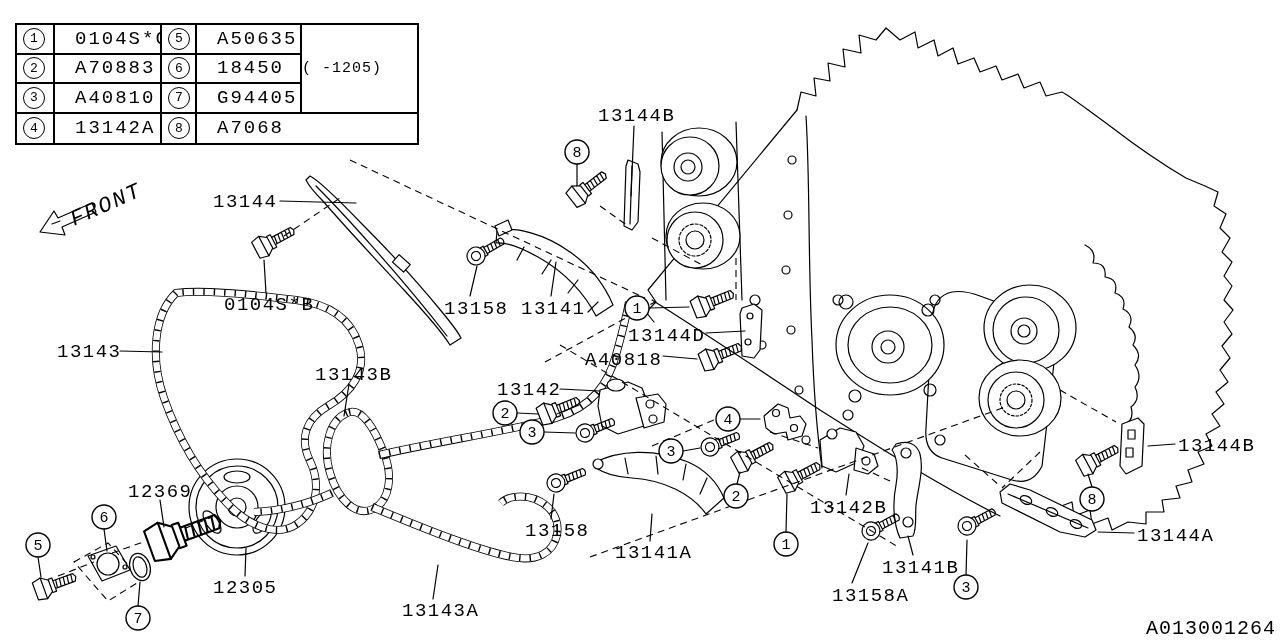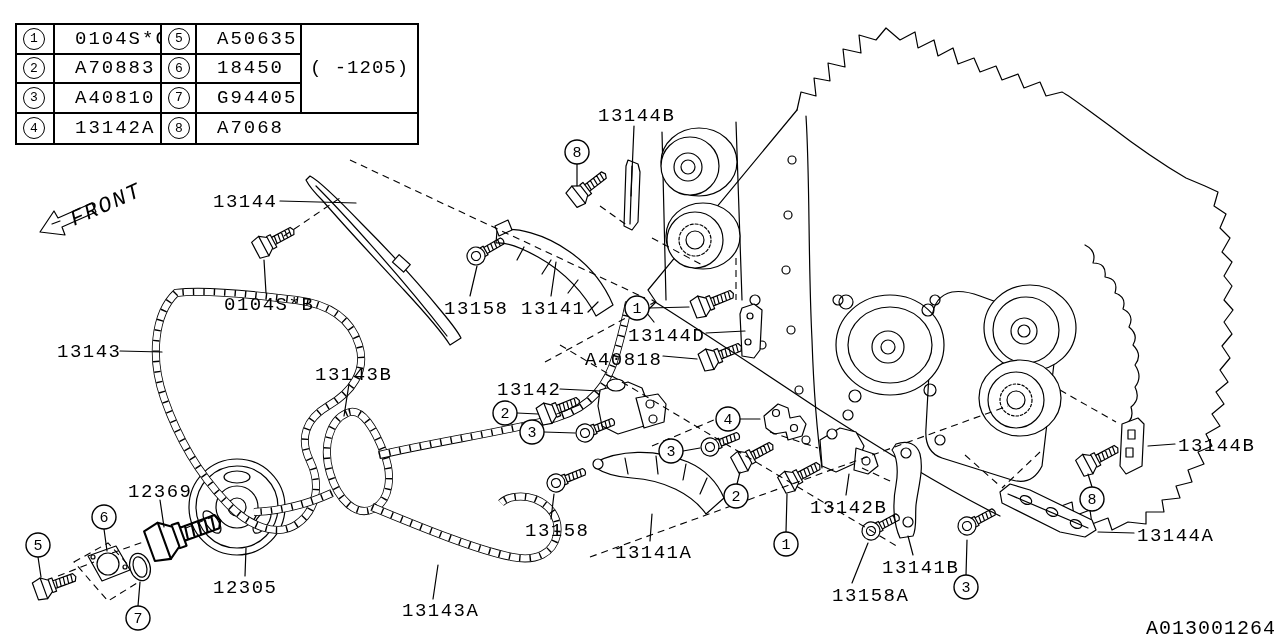--- a/index.html
+++ b/index.html
@@ -11,21 +11,21 @@
           grid-template-rows:repeat(4,29.5px);
           border:2px solid #000;background:#fff;}
   .lcell{border-right:2px solid #000;border-bottom:2px solid #000;
          display:flex;align-items:center;overflow:hidden;}
   .lcell.nr{border-right:none;}
   .lcell.nb{border-bottom:none;}
   .lnum{width:20px;height:20px;border:1.5px solid #000;border-radius:50%;
         display:flex;align-items:center;justify-content:center;
         font-size:13px;margin-left:6px;flex:none;}
   .lcode{margin-left:20px;font-size:19px;letter-spacing:2px;white-space:nowrap;}
-  .lnote{justify-content:center;font-size:19px;letter-spacing:1px;
+  .lnote{justify-content:flex-start;font-size:15px;letter-spacing:1px;
          grid-column:5;grid-row:1/4;font-family:Liberation Mono, monospace;}
   .lspan{grid-column:4/6;border-radius:12px;}
   
   .ln{stroke:#000;fill:none;stroke-width:1.2;stroke-linecap:round;stroke-linejoin:round;}
   .fw{stroke:#000;fill:#fff;stroke-width:1.2;stroke-linejoin:round;}
   .dash{stroke:#000;fill:none;stroke-width:1.1;stroke-dasharray:7 5;}
   .ch-outer{stroke:#000;stroke-width:8;fill:none;}
   .ch-inner{stroke:#fff;stroke-width:6.4;fill:none;}
   .ch-rungs{stroke:#000;stroke-width:6.4;fill:none;stroke-dasharray:1.4 9;}
   .lbl{font-family:"Liberation Mono","DejaVu Sans Mono",monospace;font-size:19px;

